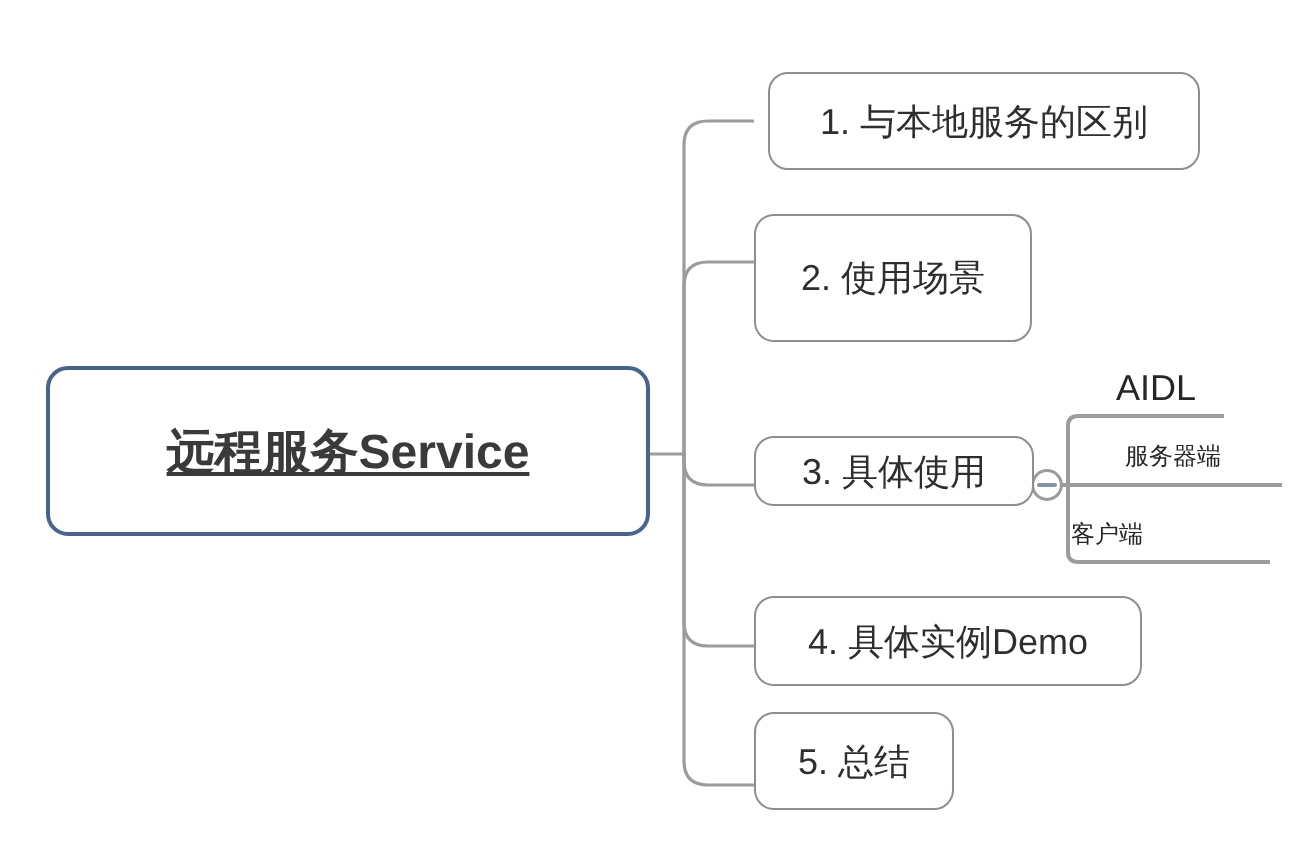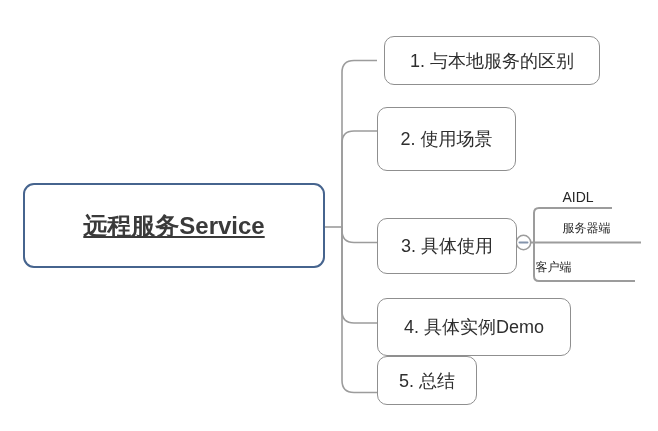--- a/index.html
+++ b/index.html
@@ -36,34 +36,34 @@
     color: #3a3a3a;
   }
   .branch-node {
     border: 1.5px solid #8f8f8f;
     border-radius: 10px;
     font-size: 18px;
     color: #2e2e2e;
   }
   #branch-1 { left: 368px; top: 36px;  width: 216px; height: 49px; margin-left: 16px; }
   #branch-2 { left: 377px; top: 107px; width: 139px; height: 64px; }
-  #branch-3 { left: 377px; top: 218px; width: 140px; height: 56px; }
-  #branch-4 { left: 377px; top: 298px; width: 194px; height: 58px; }
+  #branch-3 { left: 377px; top: 218px; width: 140px; height: 35px; }
+  #branch-4 { left: 377px; top: 298px; width: 194px; height: 45px; }
   #branch-5 { left: 377px; top: 356px; width: 100px; height: 49px; }
   .subtopic {
     position: absolute;
     display: flex;
     align-items: flex-end;
     justify-content: center;
     font-size: 12px;
     color: #262626;
     white-space: nowrap;
     cursor: default;
   }
-  #subtopic-aidl   { left: 533px; top: 184px; width: 90px;  height: 21px; font-size: 14px; }
+  #subtopic-aidl   { left: 533px; top: 184px; width: 90px;  height: 21px; font-size: 18px; }
   #subtopic-server { left: 532px; top: 216px; width: 109px; height: 21px; }
   #subtopic-client { left: 503px; top: 255px; width: 101px; height: 21px; }
 </style>
 </head>
 <body>
 
 <div id="canvas" style="background-color: rgb(255, 255, 255);">
 
   <svg id="connector-svg" viewBox="0 0 658 431" fill="none">
     <path d="M 325 227 H 343" stroke-width="1.6" stroke="#9c9c9c"></path>

